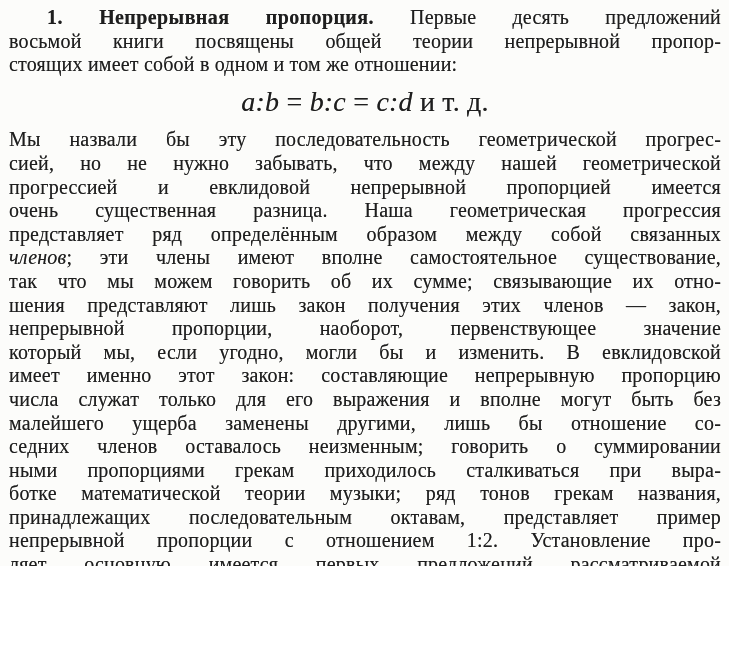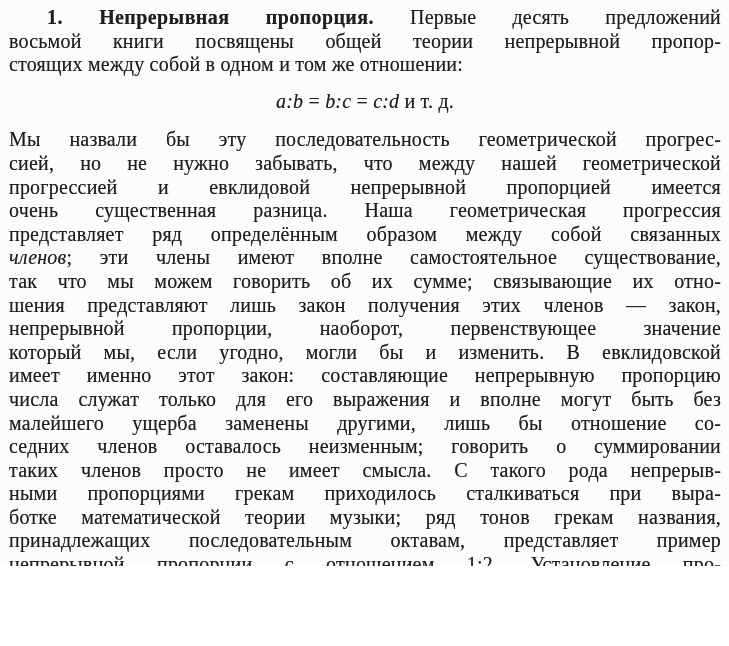--- a/index.html
+++ b/index.html
@@ -34,48 +34,47 @@
     text-indent: 38px;
   }
   .line.end {
     text-align: left;
     text-align-last: left;
   }
   .line.formula {
     text-align: right;
     text-align-last: center;
     padding: 13px 0 15px 0;
-    font-size: 20px;
+    font-size: 28px;
   }
   .b { font-weight: 700; letter-spacing: 0.4px; }
   .i { font-style: italic; }
 </style>
 </head>
 <body>
 
 <div class="page">
   <div class="text-block">
       <div class="line indent"><span class="b">1. Непрерывная пропорция.</span><span> Первые десять предложений</span></div>
       <div class="line"><span>восьмой книги посвящены общей теории непрерывной пропор-</span></div>
-      <div class="line end"><span>стоящих между собой в одном и том же отношении:</span></div>
+      <div class="line end"><span>стоящих имеет собой в одном и том же отношении:</span></div>
       <div class="line formula"><span class="i">a:b</span><span> = </span><span class="i">b:c</span><span> = </span><span class="i">c:d</span><span> и т. д.</span></div>
       <div class="line"><span>Мы назвали бы эту последовательность геометрической прогрес-</span></div>
       <div class="line"><span>сией, но не нужно забывать, что между нашей геометрической</span></div>
       <div class="line"><span>прогрессией и евклидовой непрерывной пропорцией имеется</span></div>
       <div class="line"><span>очень существенная разница. Наша геометрическая прогрессия</span></div>
       <div class="line"><span>представляет ряд определённым образом между собой связанных</span></div>
       <div class="line"><span class="i">членов</span><span>; эти члены имеют вполне самостоятельное существование,</span></div>
       <div class="line"><span>так что мы можем говорить об их сумме; связывающие их отно-</span></div>
       <div class="line"><span>шения представляют лишь закон получения этих членов — закон,</span></div>
       <div class="line"><span>непрерывной пропорции, наоборот, первенствующее значение</span></div>
       <div class="line"><span>который мы, если угодно, могли бы и изменить. В евклидовской</span></div>
       <div class="line"><span>имеет именно этот закон: составляющие непрерывную пропорцию</span></div>
       <div class="line"><span>числа служат только для его выражения и вполне могут быть без</span></div>
       <div class="line"><span>малейшего ущерба заменены другими, лишь бы отношение со-</span></div>
       <div class="line"><span>седних членов оставалось неизменным; говорить о суммировании</span></div>
-      <div class="line"><span>таких членов просто не имеет смысла. С такого рода непрерыв-</span></div>
       <div class="line"><span>ными пропорциями грекам приходилось сталкиваться при выра-</span></div>
       <div class="line"><span>ботке математической теории музыки; ряд тонов грекам названия,</span></div>
       <div class="line"><span>принадлежащих последовательным октавам, представляет пример</span></div>
       <div class="line"><span>непрерывной пропорции с отношением 1:2. Установление про-</span></div>
       <div class="line"><span>ляет основную имеется первых предложений рассматриваемой</span></div>
     </div>
 </div>
 
 </body></html>

